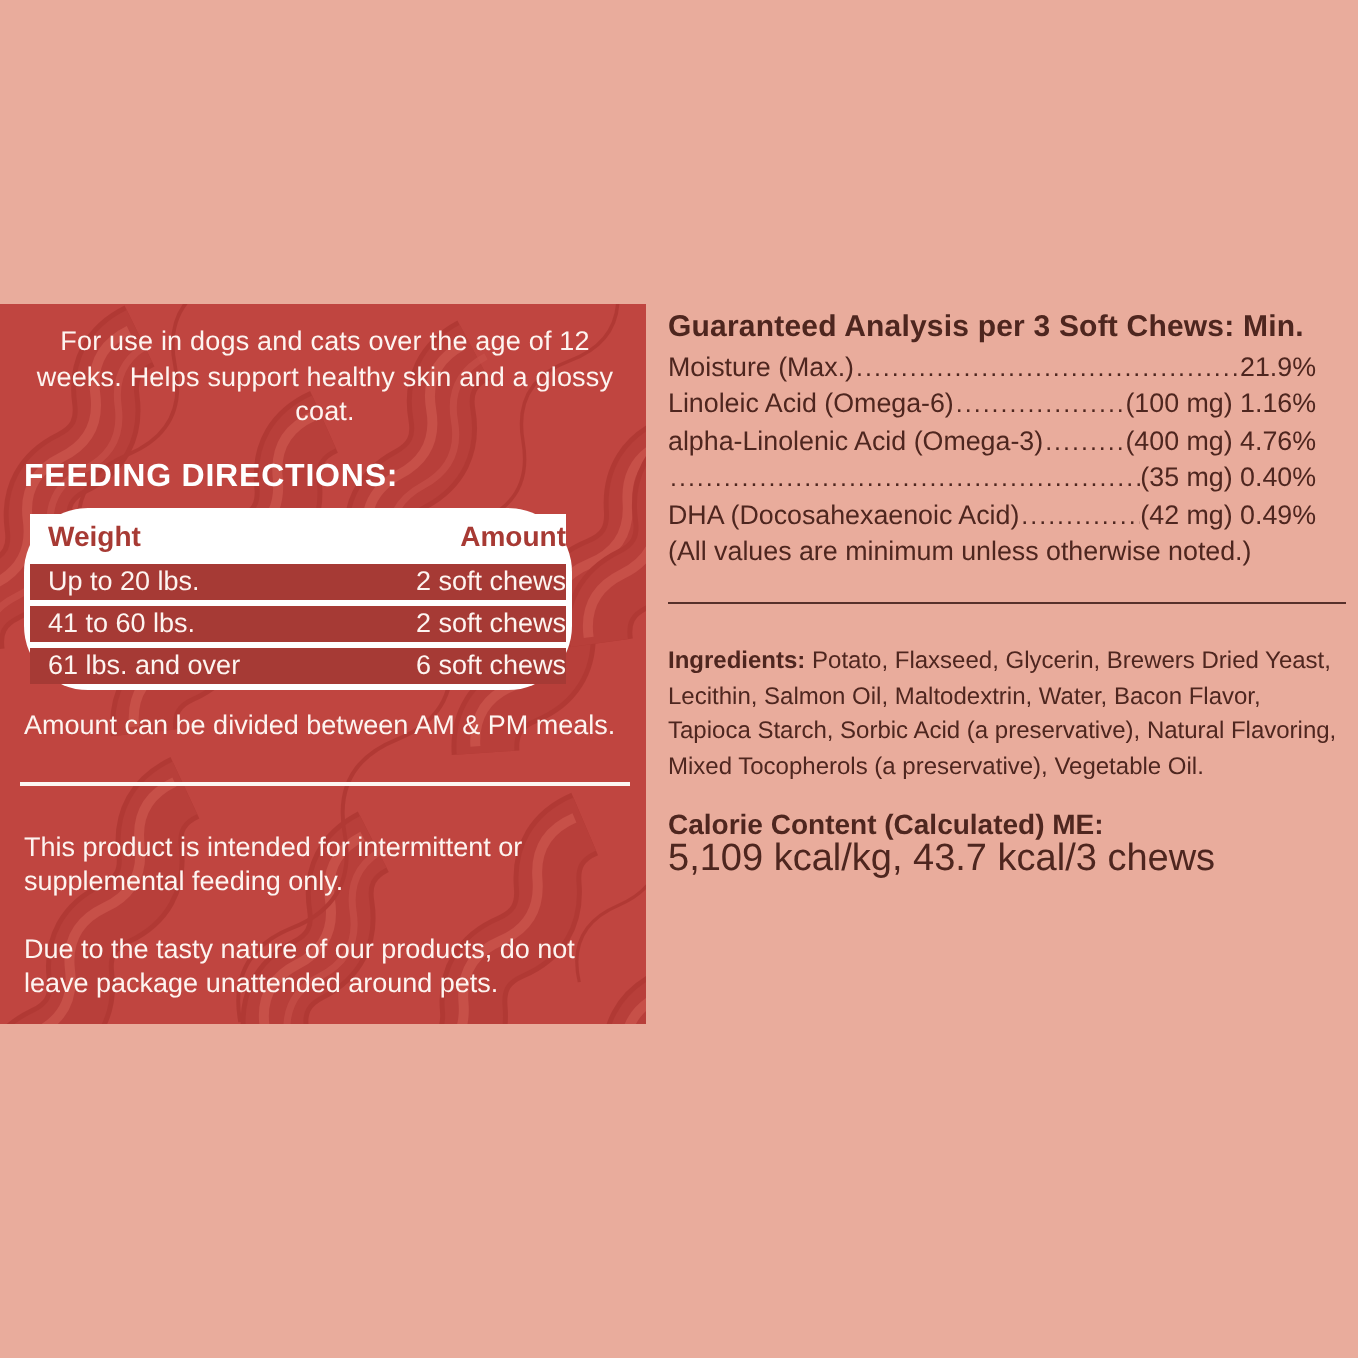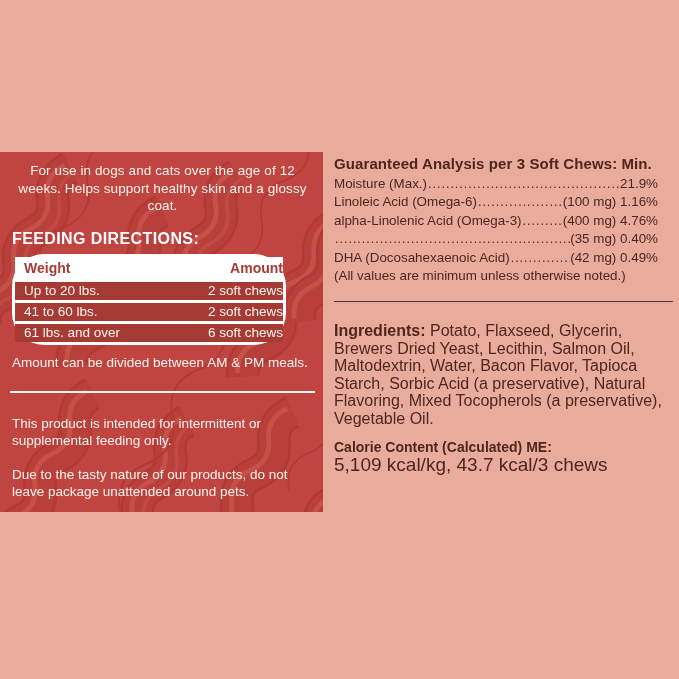--- a/index.html
+++ b/index.html
@@ -134,21 +134,21 @@
     line-height:17.4px;
   }
   .dark-rule{
     margin:17px 0 0 0;
     width:339px;
     border:none;
     border-top:1.5px solid #57302a;
   }
   .ingredients{
     margin:20px 0 0 0;
-    font-size:16px;
+    font-size:12px;
     line-height:17.5px;
   }
   .ingredients b{font-weight:700;}
   .calorie-heading{
     margin:12px 0 0 0;
     font-size:14px;
     font-weight:700;
   }
   .calorie-text{
     margin:1px 0 0 0;

